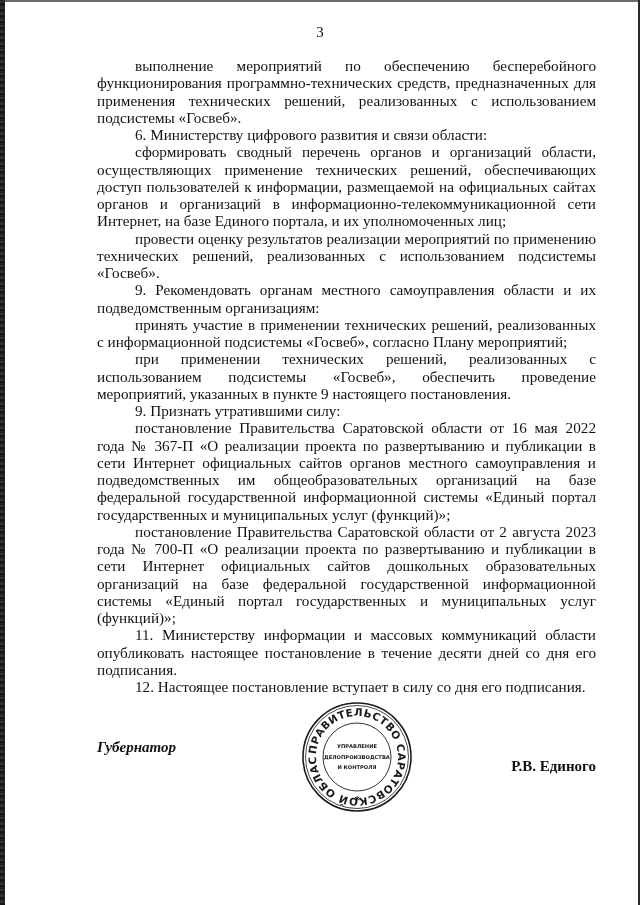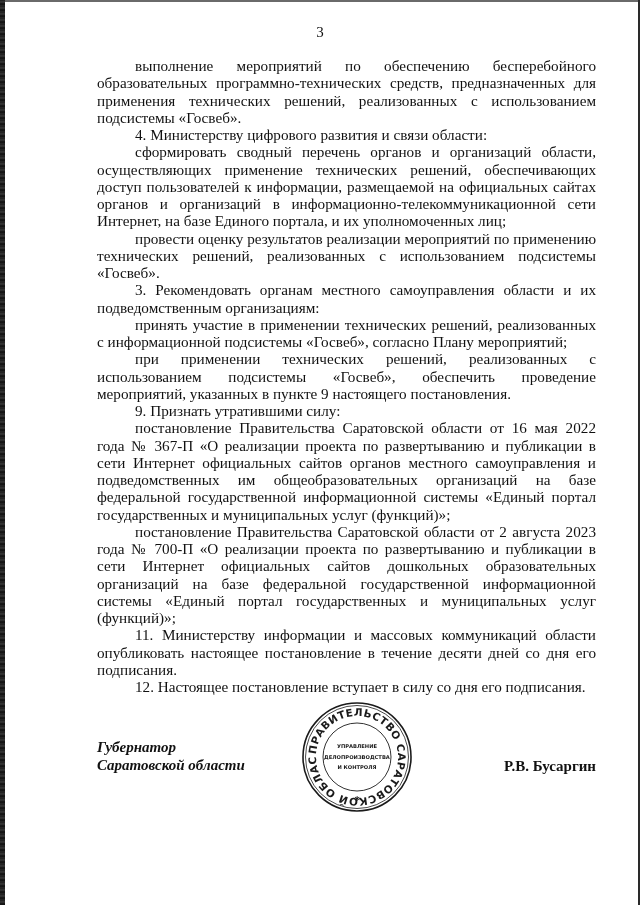--- a/index.html
+++ b/index.html
@@ -87,40 +87,39 @@
 </head>
 <body>
 
 <div class="scan-edge-top"></div>
 <div class="scan-edge-left"></div>
 <div class="scan-edge-right"></div>
 
 <div class="page-number">3</div>
 
 <div class="body-text">
-  <p class="para">выполнение мероприятий по обеспечению бесперебойного образовательных программно-технических средств, предназначенных для применения технических решений, реализованных с использованием подсистемы «Госвеб».</p>
-  <p class="para">4. Министерству цифрового развития и связи области:</p>
+  <p class="para">выполнение мероприятий по обеспечению бесперебойного функционирования программно-технических средств, предназначенных для применения технических решений, реализованных с использованием подсистемы «Госвеб».</p>
+  <p class="para">6. Министерству цифрового развития и связи области:</p>
   <p class="para">сформировать сводный перечень органов и организаций области, осуществляющих применение технических решений, обеспечивающих доступ пользователей к информации, размещаемой на официальных сайтах органов и организаций в информационно-телекоммуникационной сети Интернет, на базе Единого портала, и их уполномоченных лиц;</p>
   <p class="para">провести оценку результатов реализации мероприятий по применению технических решений, реализованных с использованием подсистемы «Госвеб».</p>
-  <p class="para">3. Рекомендовать органам местного самоуправления области и их подведомственным организациям:</p>
+  <p class="para">9. Рекомендовать органам местного самоуправления области и их подведомственным организациям:</p>
   <p class="para">принять участие в применении технических решений, реализованных с информационной подсистемы «Госвеб», согласно Плану мероприятий;</p>
   <p class="para">при применении технических решений, реализованных с использованием подсистемы «Госвеб», обеспечить проведение мероприятий, указанных в пункте 9  настоящего постановления.</p>
   <p class="para">9. Признать утратившими силу:</p>
   <p class="para">постановление Правительства Саратовской области от 16 мая 2022 года № 367-П «О реализации проекта по развертыванию и публикации в сети Интернет официальных сайтов органов местного самоуправления и подведомственных им общеобразовательных организаций на базе федеральной государственной информационной системы «Единый портал государственных и муниципальных услуг (функций)»;</p>
   <p class="para">постановление Правительства Саратовской области от 2 августа 2023 года № 700-П «О реализации проекта по развертыванию и публикации в сети Интернет официальных сайтов дошкольных образовательных организаций на базе федеральной государственной информационной системы «Единый портал государственных и муниципальных услуг (функций)»;</p>
   <p class="para">11. Министерству информации и массовых коммуникаций области опубликовать настоящее постановление в течение десяти дней со дня его подписания.</p>
   <p class="para">12. Настоящее постановление вступает в силу со дня его подписания.</p>
 </div>
 
 <div class="signature">
   <div class="sig-title">
     <div>Губернатор</div>
-    <div>Саратовской области</div>
   </div>
-  <div class="sig-name">Р.В. Бусаргин</div>
+  <div class="sig-name">Р.В. Единого</div>
 </div>
 
 <svg class="stamp" viewBox="0 0 112 112">
   <defs>
     <path id="stamp-arc" d="M 56,56 m -41,0 a 41,41 0 1,1 82,0 a 41,41 0 1,1 -82,0"></path>
   </defs>
   <circle cx="56" cy="56" r="54" fill="none" stroke="#1a1a1a" stroke-width="1.6"></circle>
   <circle cx="56" cy="56" r="51.5" fill="none" stroke="#1a1a1a" stroke-width="0.8"></circle>
   <circle cx="56" cy="56" r="34" fill="none" stroke="#1a1a1a" stroke-width="0.9"></circle>
   <text font-family="'DejaVu Sans', sans-serif" font-size="10.5" font-weight="bold" fill="#1a1a1a" letter-spacing="0.4">

